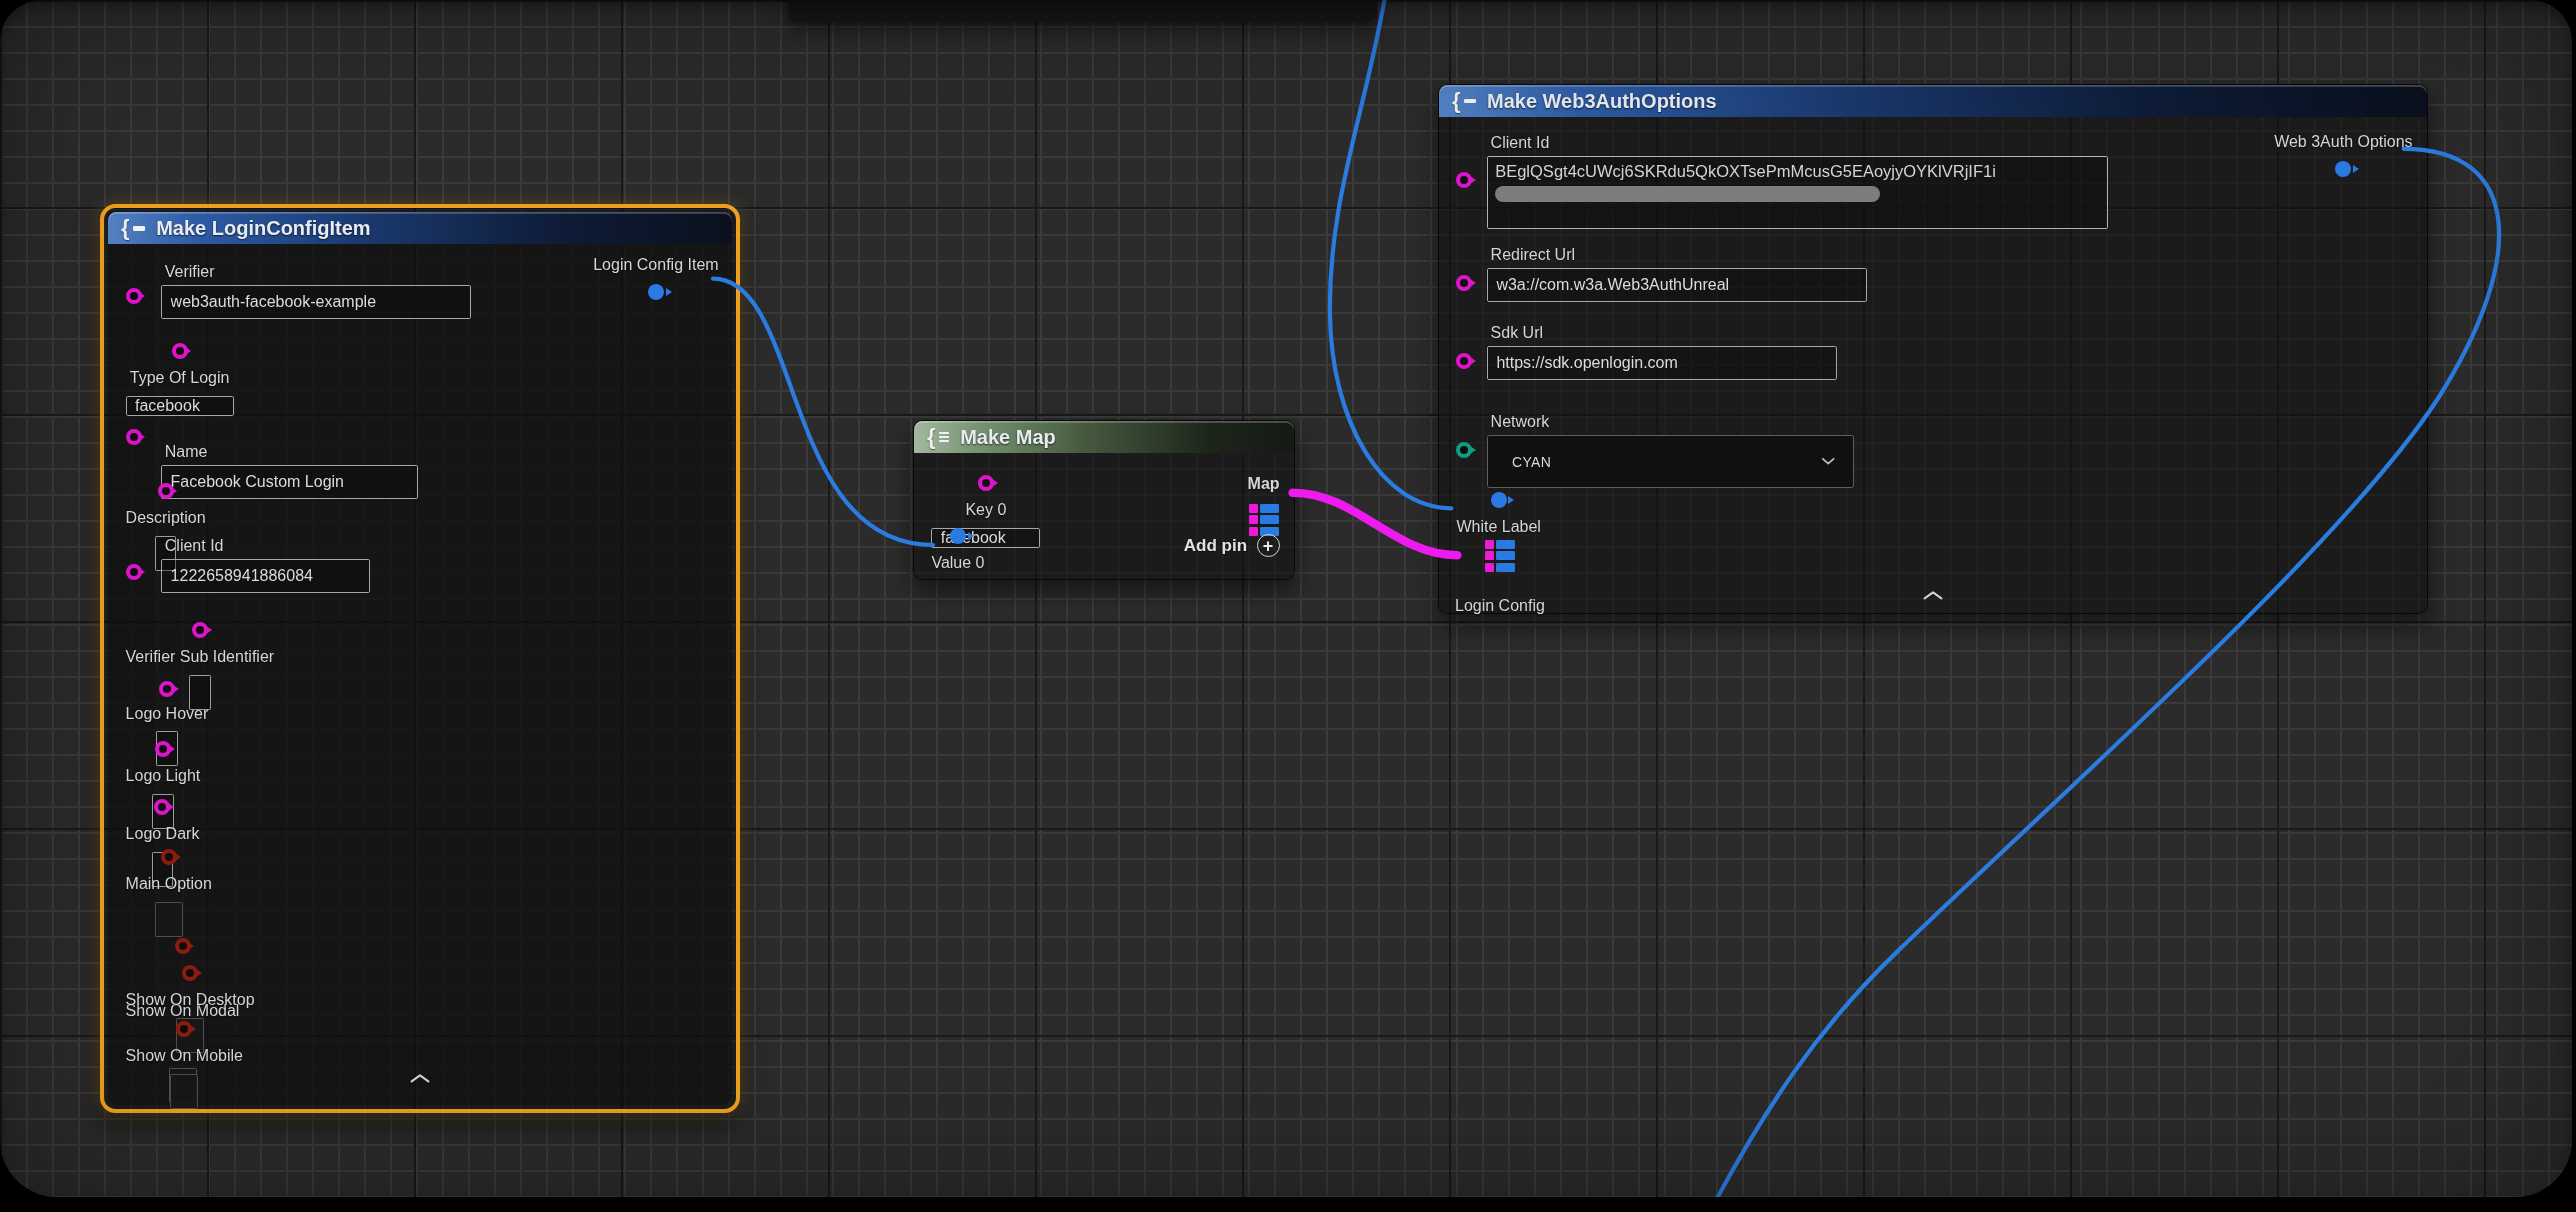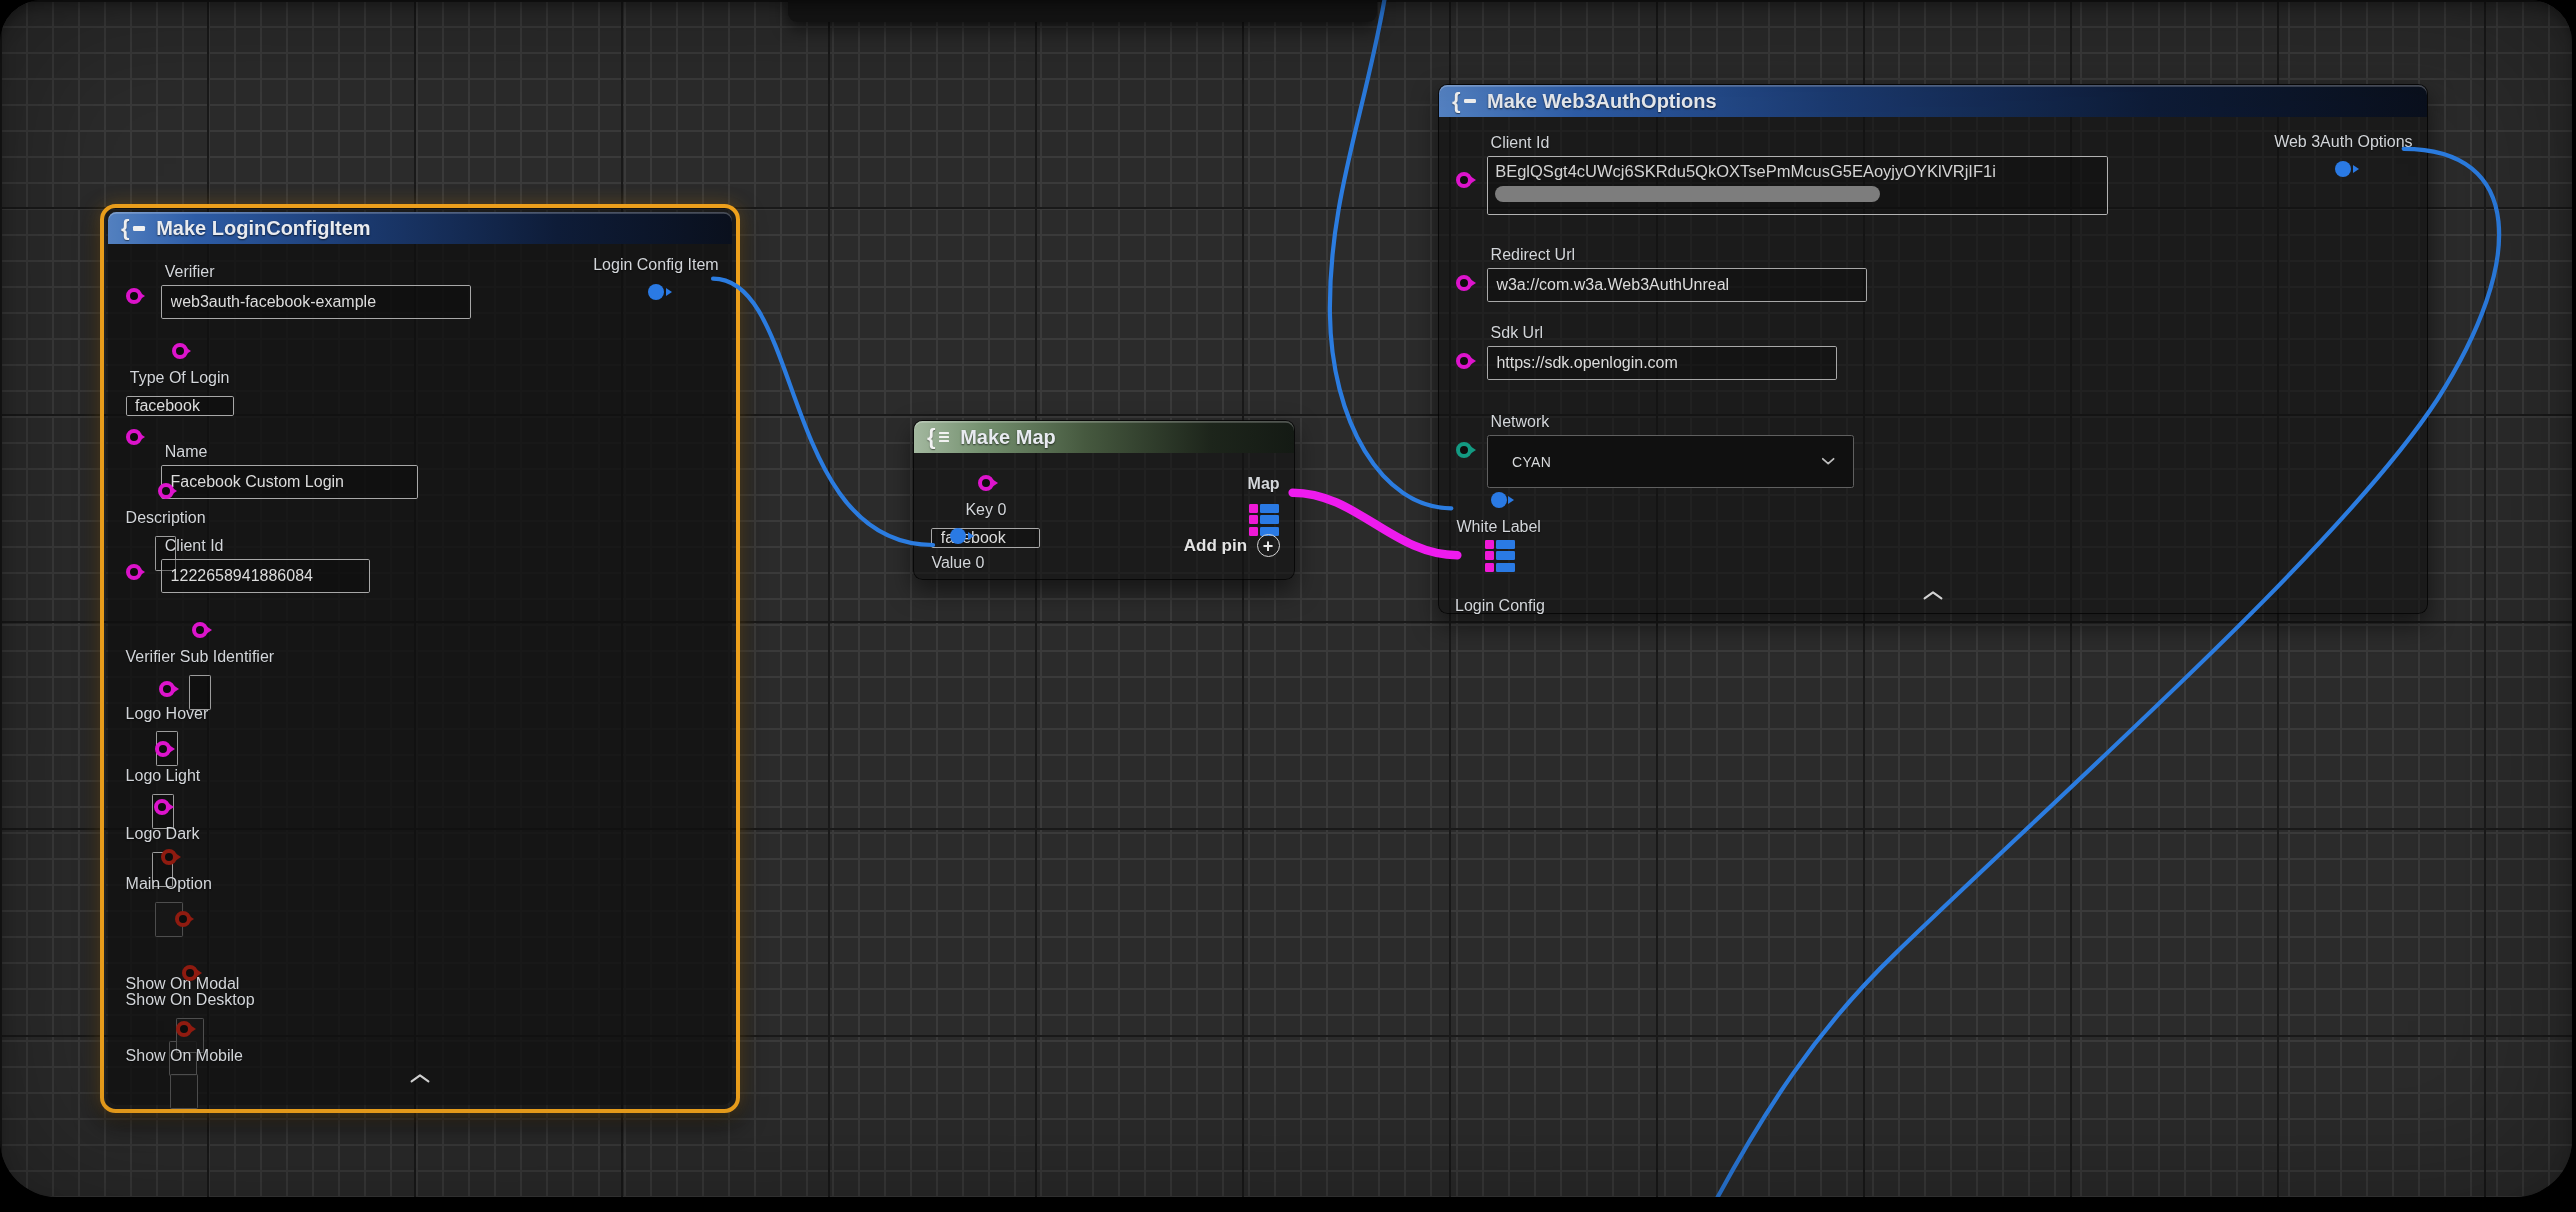--- a/index.html
+++ b/index.html
@@ -154,21 +154,21 @@
         <span class="lbl">Logo Dark</span>
         <span class="mini"></span>
       </div>
 
       <div class="row" style="left:17.4px;top:637px;">
         <span class="pin hollow c-bool"></span>
         <span class="lbl">Main Option</span>
         <span class="chk"></span>
       </div>
 
-      <div class="row" style="left:17.4px;top:699px;gap:48px;">
+      <div class="row" style="left:17.4px;top:726px;gap:48px;">
         <span class="pin hollow c-bool"></span>
         <span class="lbl">Show On Modal</span>
         <span class="chk"></span>
       </div>
 
       <div class="row" style="left:17.4px;top:753px;">
         <span class="pin hollow c-bool"></span>
         <span class="lbl">Show On Desktop</span>
         <span class="chk"></span>
       </div>
@@ -239,21 +239,21 @@
     </div>
 
     <div class="row" style="right:14.4px;top:48px;">
       <span class="lbl">Web 3Auth Options</span>
       <span class="pin filled c-obj"></span>
     </div>
 
     <span class="pin hollow c-str" style="position:absolute;left:17.4px;top:87px;"></span>
     <div class="grp" style="left:48px;top:49px;">
       <div class="glbl">Client Id</div>
-      <div class="bigfield" style="position:relative;width:621px;height:59px;">
+      <div class="bigfield" style="position:relative;width:621px;height:73px;">
         <div class="txt">BEglQSgt4cUWcj6SKRdu5QkOXTsePmMcusG5EAoyjyOYKlVRjIF1i</div>
         <div class="sbar"></div>
       </div>
     </div>
 
     <span class="pin hollow c-str" style="position:absolute;left:17.4px;top:190px;"></span>
     <div class="grp" style="left:48px;top:161px;">
       <div class="glbl">Redirect Url</div>
       <input class="field" style="width: 380px;" value="w3a://com.w3a.Web3AuthUnreal">
     </div>

